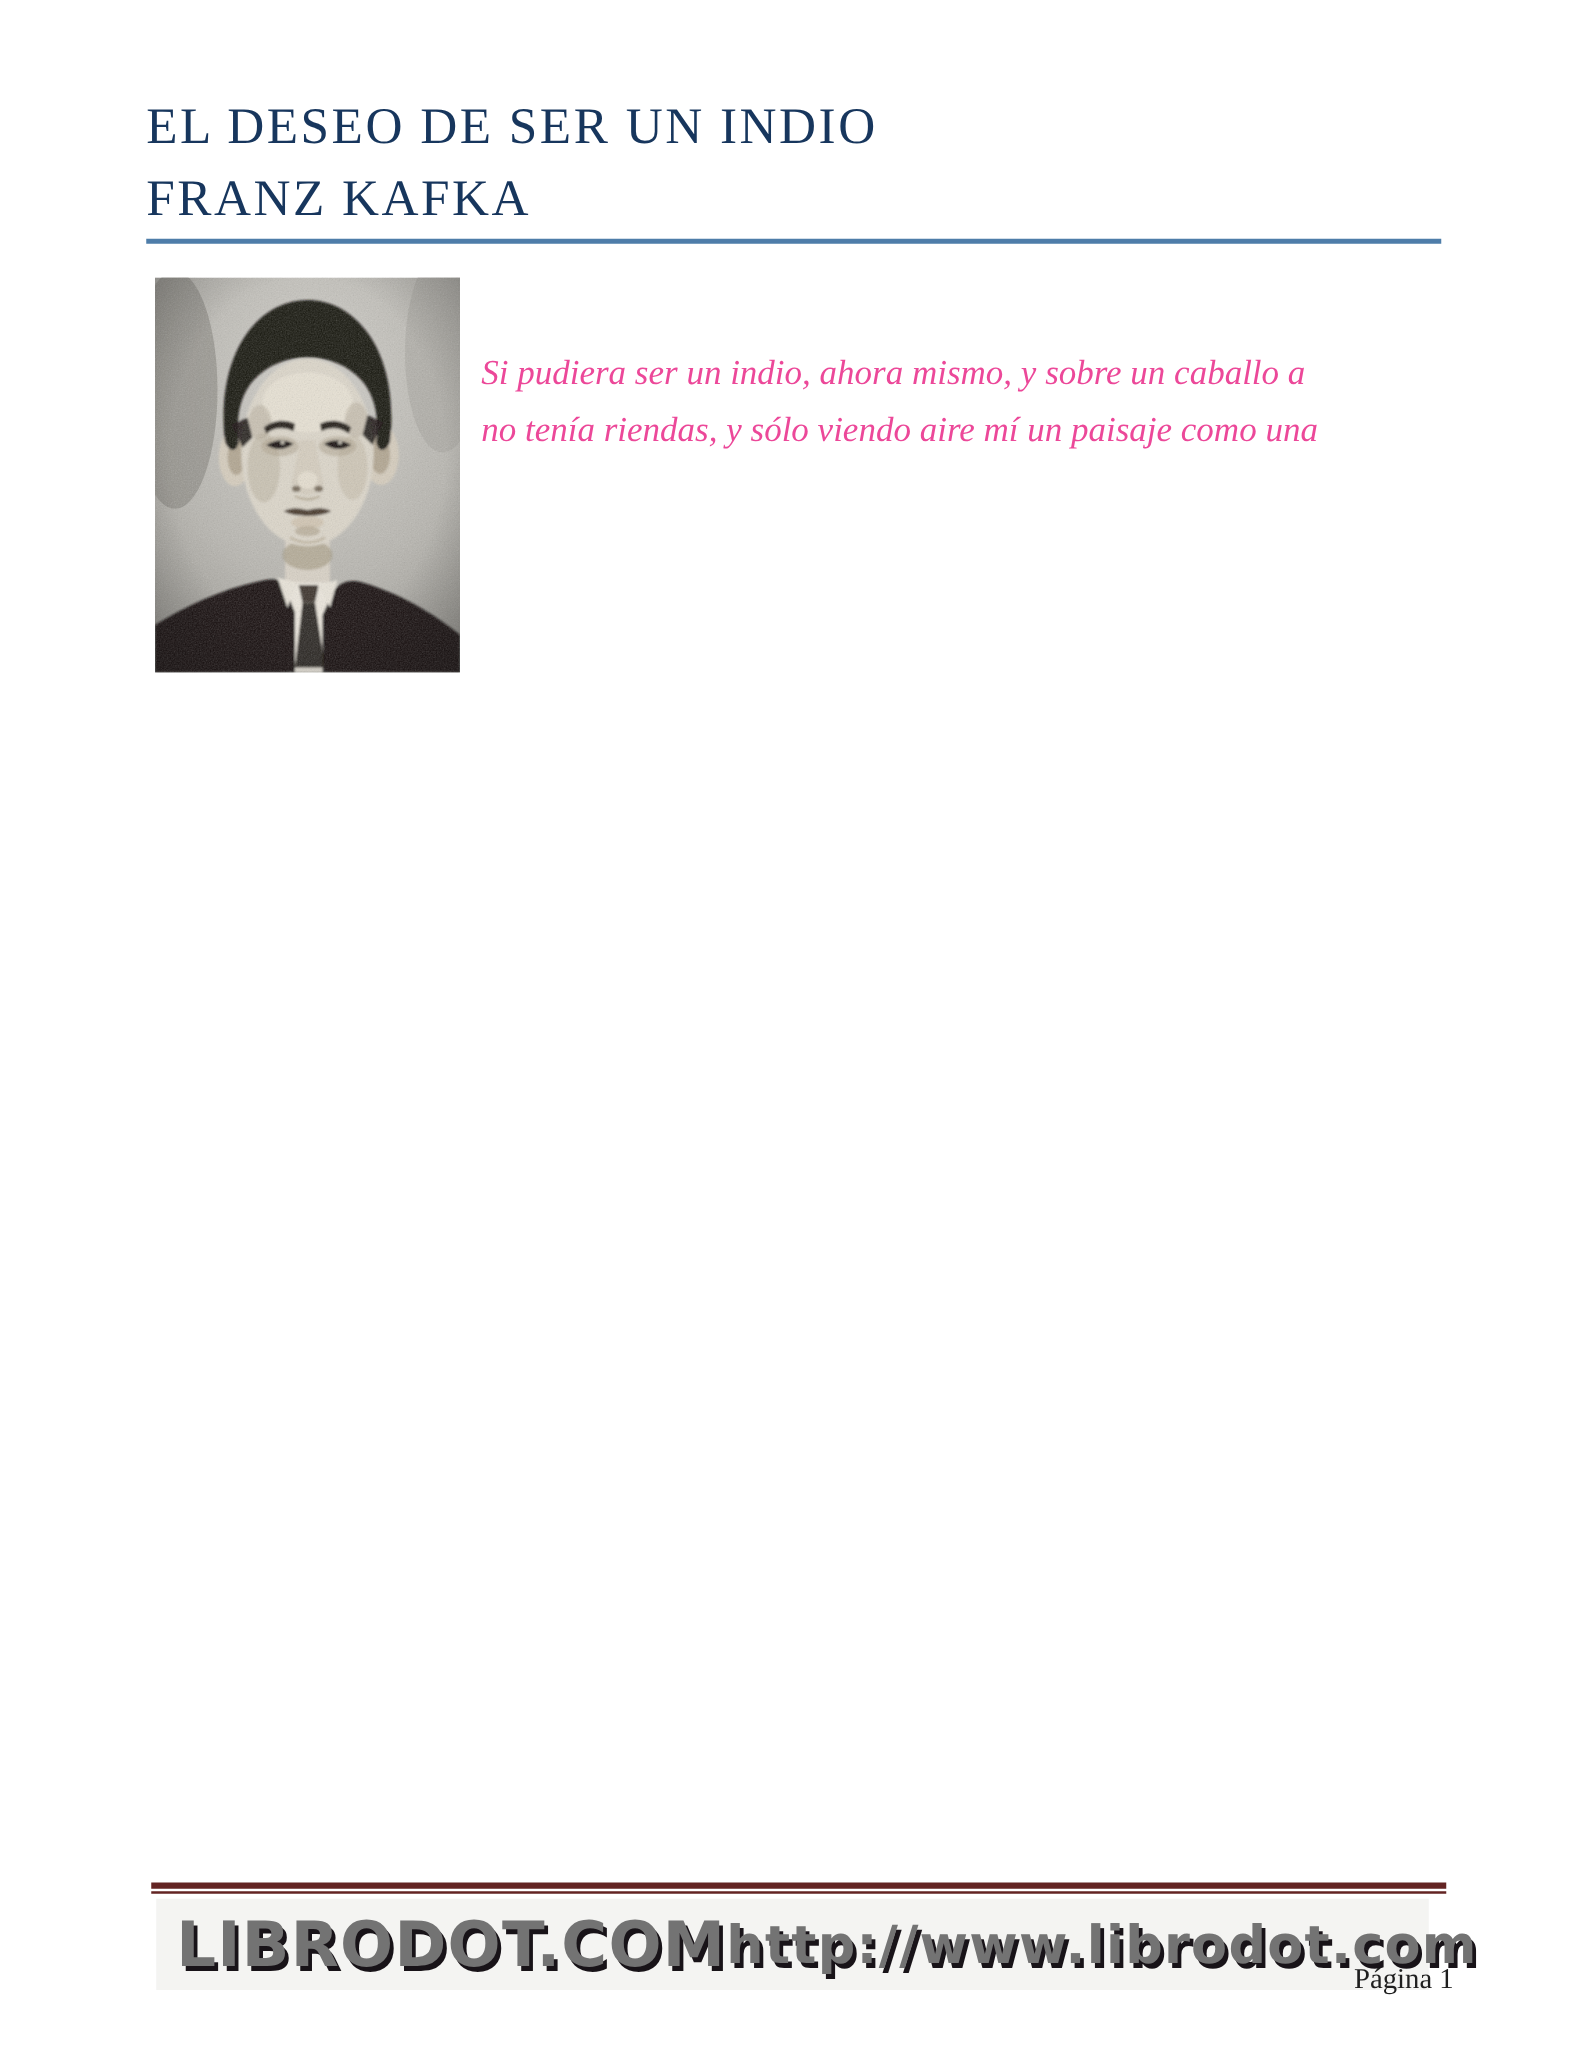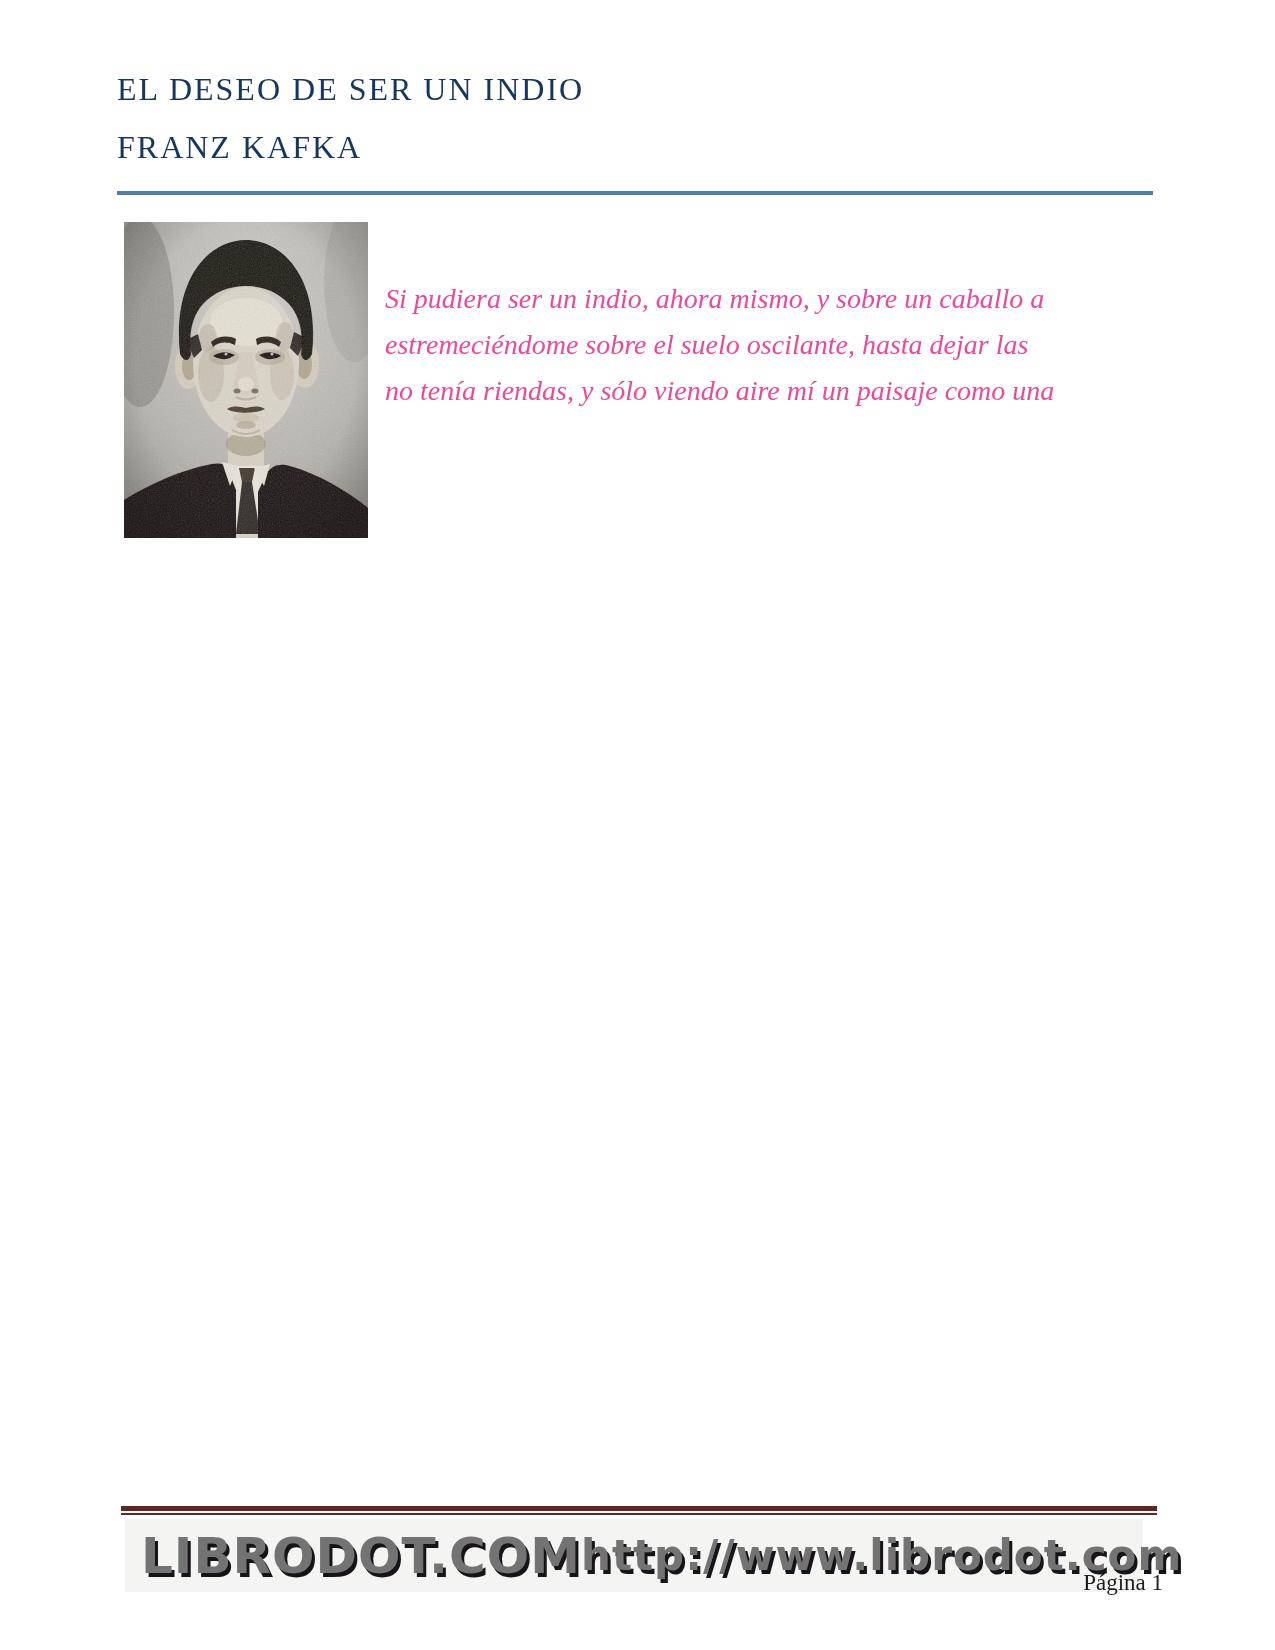--- a/index.html
+++ b/index.html
@@ -13,23 +13,23 @@
     height: 1650px;
     background: #ffffff;
     overflow: hidden;
     font-family: "Liberation Serif", serif;
   }
 
   
   .doc-title {
     position: absolute;
     left: 117px;
-    top: 60px;
+    top: 71px;
     color: #17365D;
-    font-size: 32px;
+    font-size: 41px;
     line-height: 58px;
     letter-spacing: 2px;
     font-family: "Liberation Serif", serif;
     white-space: nowrap;
   }
   .title-rule {
     position: absolute;
     left: 117px;
     top: 191px;
     width: 1036px;
@@ -193,21 +193,20 @@
         <path d="M108,208 Q122,216 136,208" stroke="#b3a68e" stroke-width="2" fill="none" opacity="0.7"></path>
       </g>
 
       <rect width="244" height="316" filter="url(#grain)" opacity="0.28"></rect>
       <rect width="244" height="316" fill="url(#vig)"></rect>
     </svg>
   </div>
 
   <div class="paragraph">
     <div class="pline">Si pudiera ser un indio, ahora mismo, y sobre un caballo a</div>
-    <div class="pline">estremeciéndome sobre el suelo oscilante, hasta dejar las</div>
     <div class="pline">no tenía riendas, y sólo viendo aire mí un paisaje como una</div>
   </div>
 
   <div class="footer-rule"></div>
   <div class="banner">
     <span class="banner-sitename">LIBRODOT.COM</span>
     <span class="banner-url">http://www.librodot.com</span>
   </div>
   <div class="page-number">Página 1</div>
 

